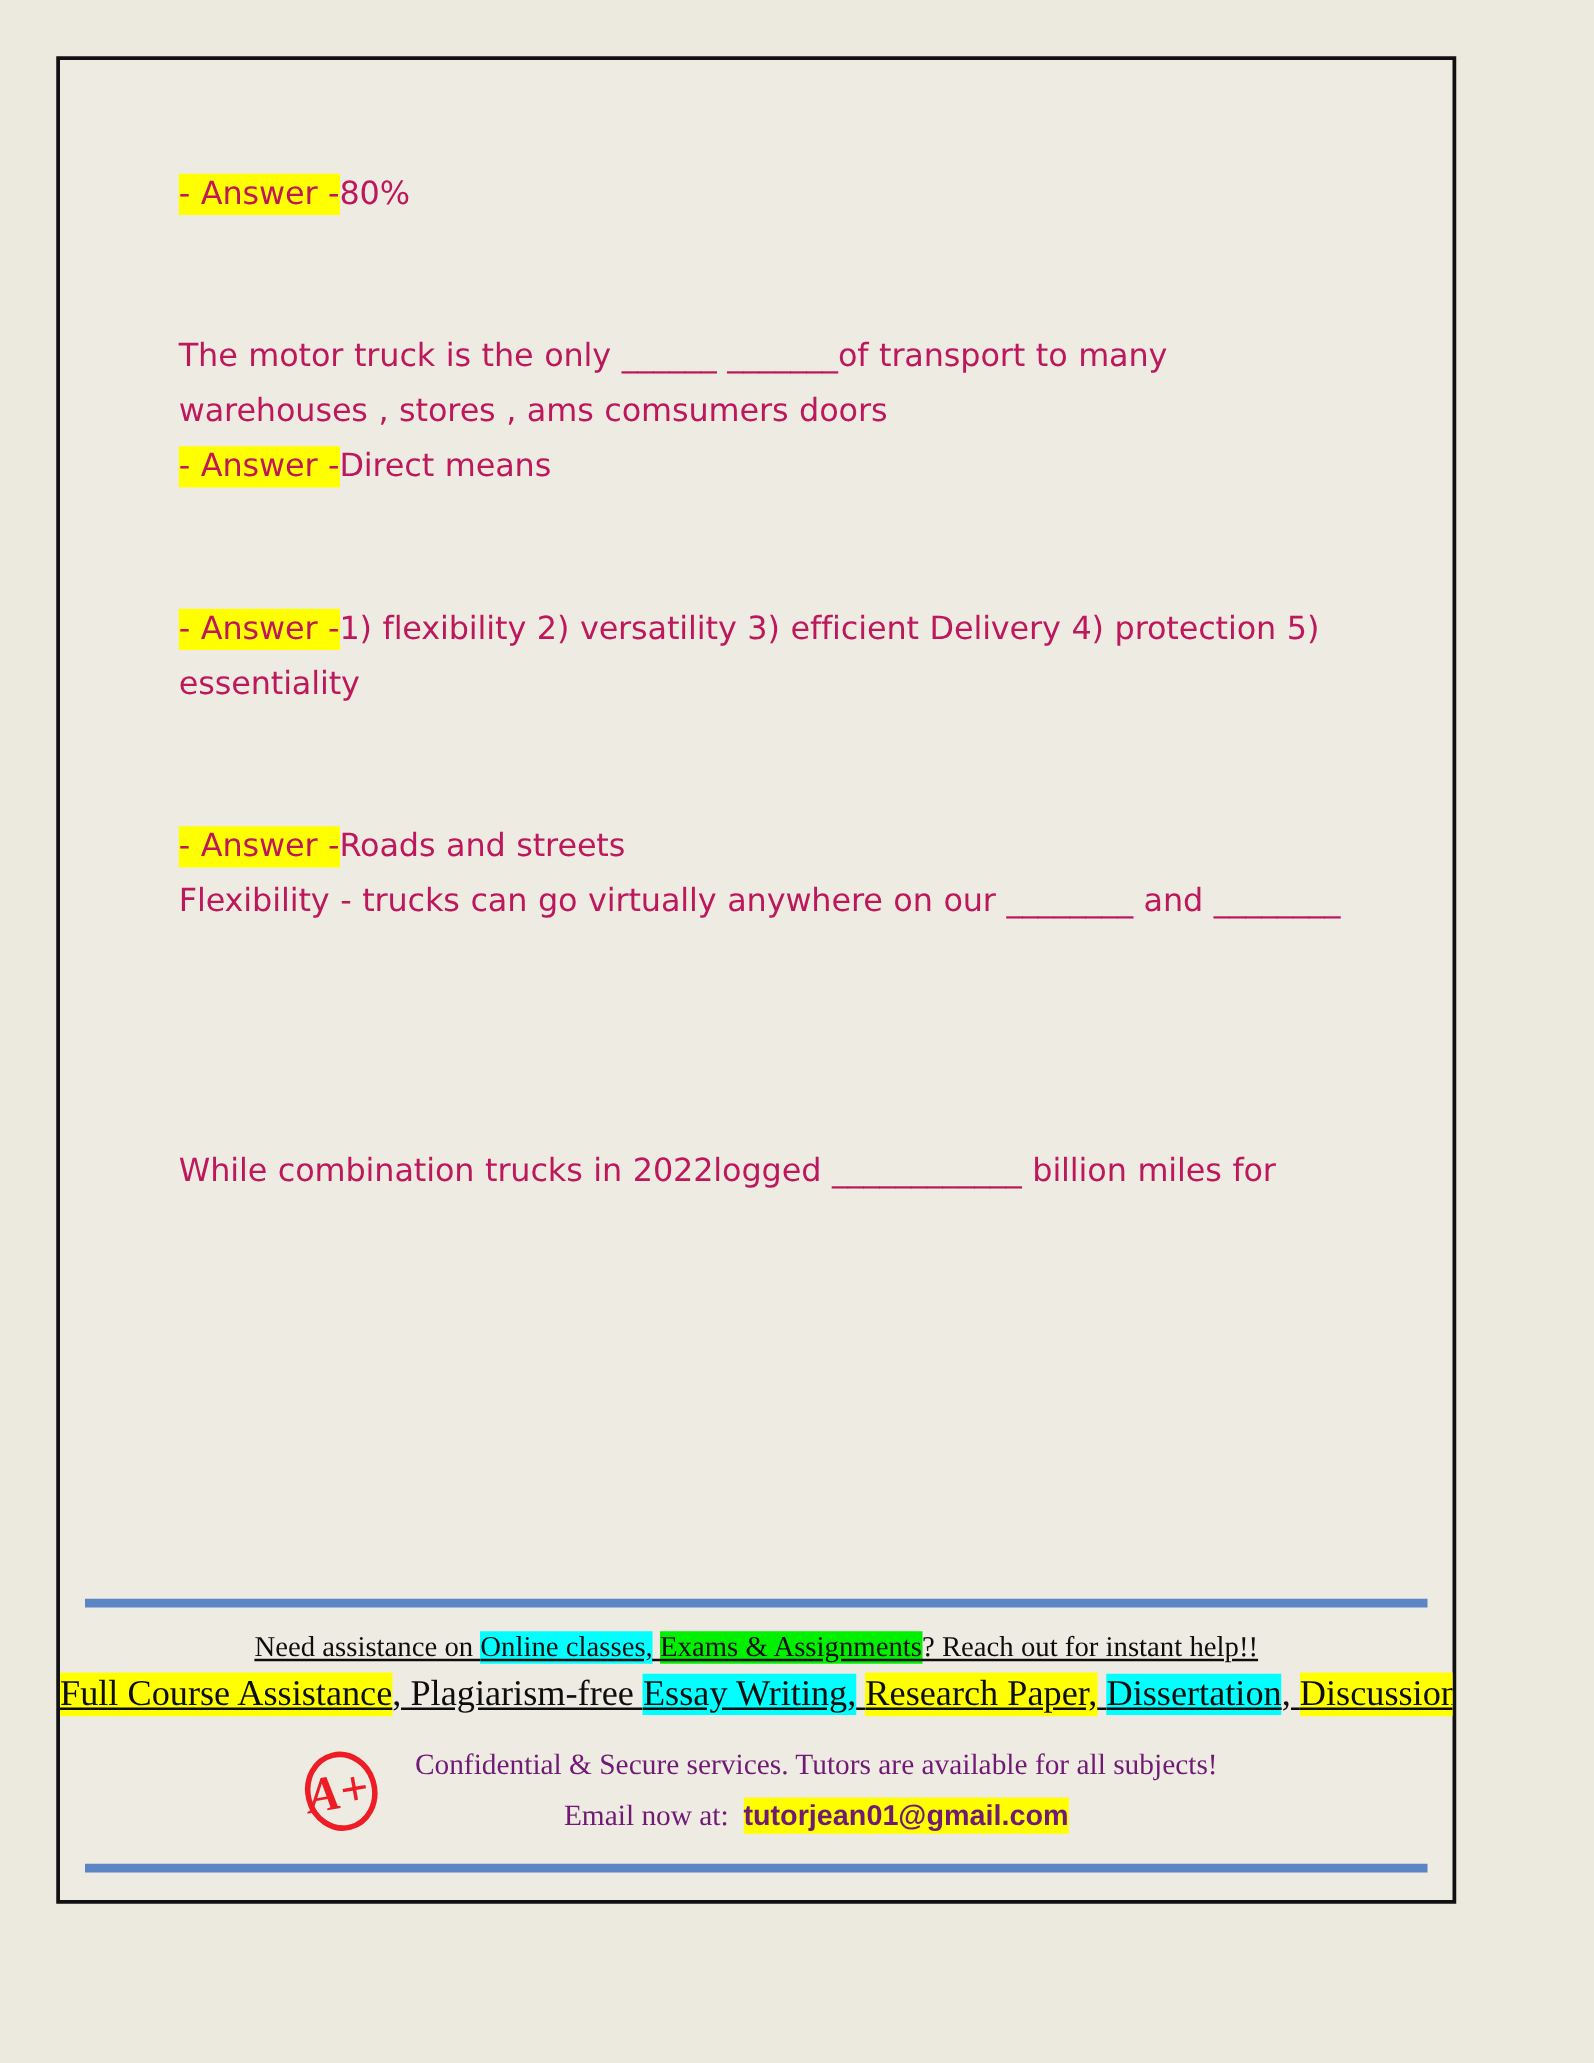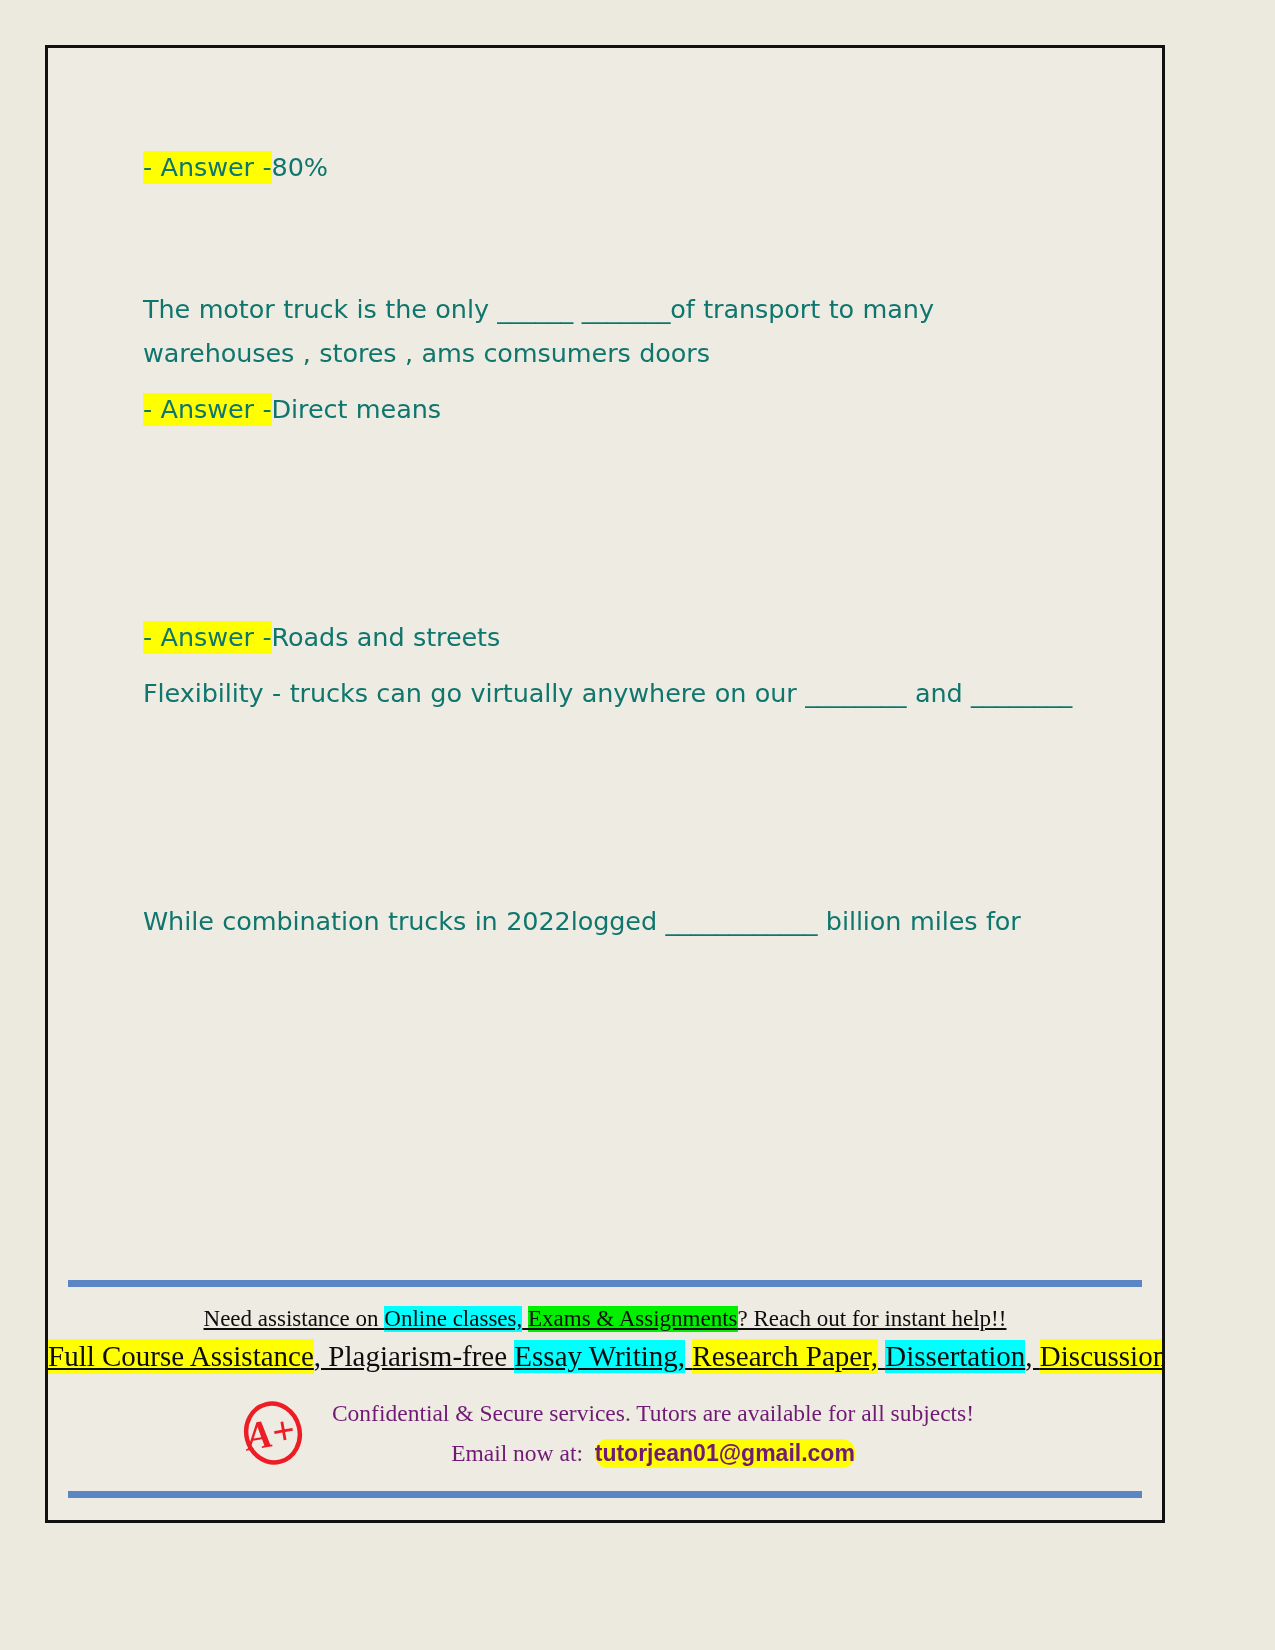--- a/index.html
+++ b/index.html
@@ -33,22 +33,22 @@
     position: absolute;
     left: 95px;
     top: 85px;
     width: 945px;
   }
 
   .para {
     font-family: "DejaVu Sans", sans-serif;
     font-size: 25.5px;
     line-height: 44px;
-    color: #0f766e;
-    margin: 12px 0 0 0;
+    color: #be185d;
+    margin: 0 0 0 0;
     letter-spacing: -0.1px;
     word-spacing: 0.5px;
   }
 
   .spacer-lg { height: 86px; }
 
   .hl-yellow {
     background: #ffff00;
     padding: 1px 0 2px 0;
     box-decoration-break: clone;
@@ -113,39 +113,39 @@
     font-family: "Liberation Serif", serif;
     font-size: 23.5px;
     line-height: 40px;
     color: #701a75;
     text-align: center;
   }
   .email-strong {
     font-weight: bold;
     font-family: "Liberation Sans", sans-serif;
     font-size: 23px;
-    border-radius: 13px;
   }
 </style>
 </head>
 <body>
 
 <div class="page">
 
   <div class="doc-body">
 
     <p class="para"><span class="hl-yellow">- Answer -</span><span>80%</span></p>
 
     <div class="spacer-lg"></div>
 
     <p class="para">The motor truck is the only ______ _______of transport to many warehouses , stores , ams comsumers doors</p>
     <p class="para"><span class="hl-yellow">- Answer -</span><span>Direct means</span></p>
 
     <div class="spacer-lg"></div>
 
+    <p class="para"><span class="hl-yellow">- Answer -</span><span>1) flexibility 2) versatility 3) efficient Delivery 4) protection 5) essentiality</span></p>
 
     <div class="spacer-lg"></div>
 
     <p class="para"><span class="hl-yellow">- Answer -</span><span>Roads and streets</span></p>
     <p class="para">Flexibility - trucks can go virtually anywhere on our ________ and ________</p>
 
     <div class="spacer-lg"></div>
 
 
     <div class="spacer-lg"></div>

